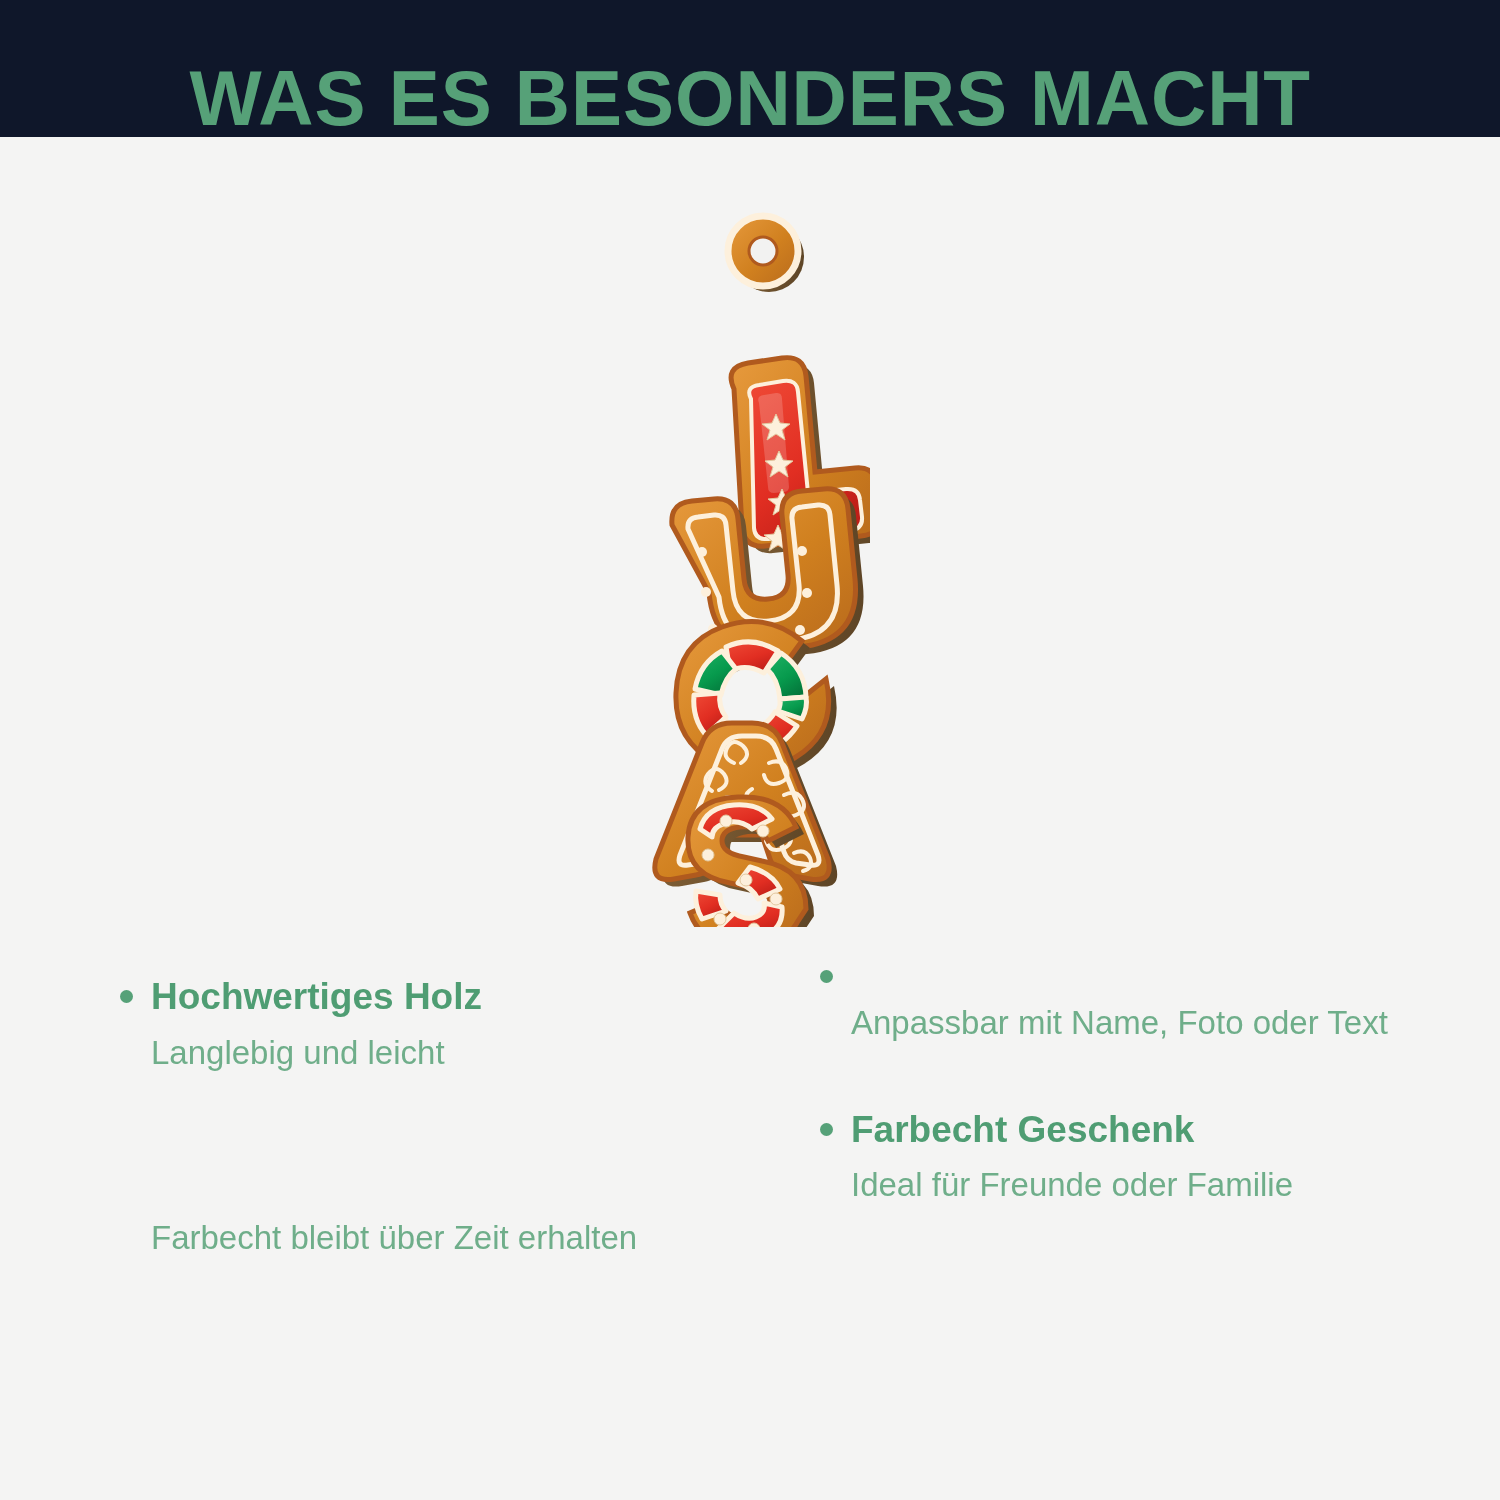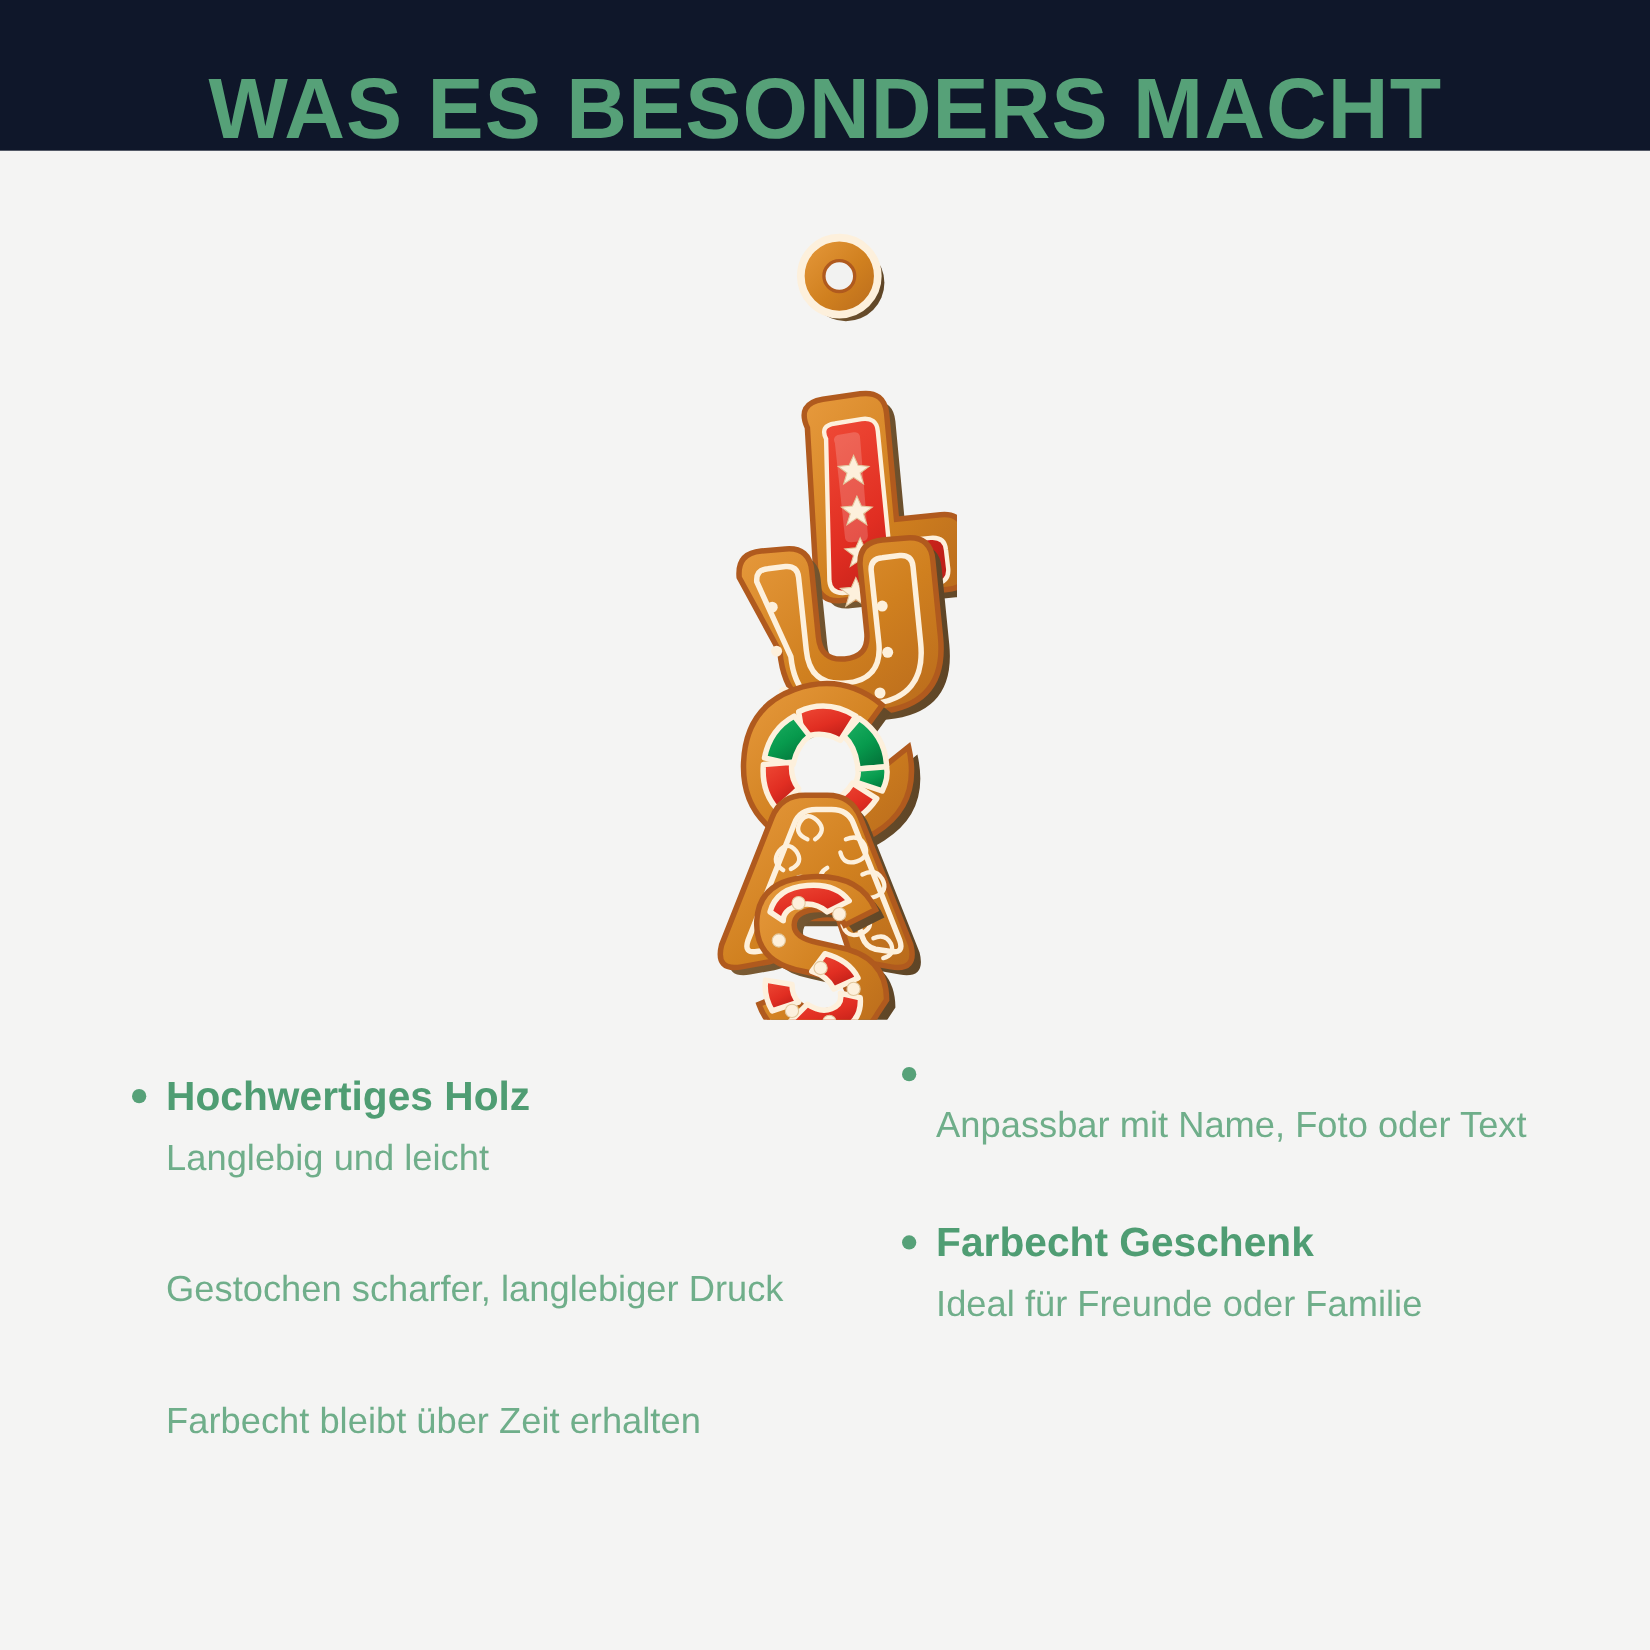--- a/index.html
+++ b/index.html
@@ -264,21 +264,20 @@
 
     <div class="feature-item">
       <div class="feature-head">
         <span class="bullet"></span>
         <span class="feature-title">Hochwertiges Holz</span>
       </div>
       <div class="feature-sub">Langlebig und leicht</div>
     </div>
 
     <div class="feature-item">
-      <div class="feature-sub">Gestochen scharfer, langlebiger Druck</div>
     </div>
 
     <div class="feature-item">
       <div class="feature-sub">Farbecht bleibt über Zeit erhalten</div>
     </div>
 
   </div>
 
   <div class="feature-col">
 

